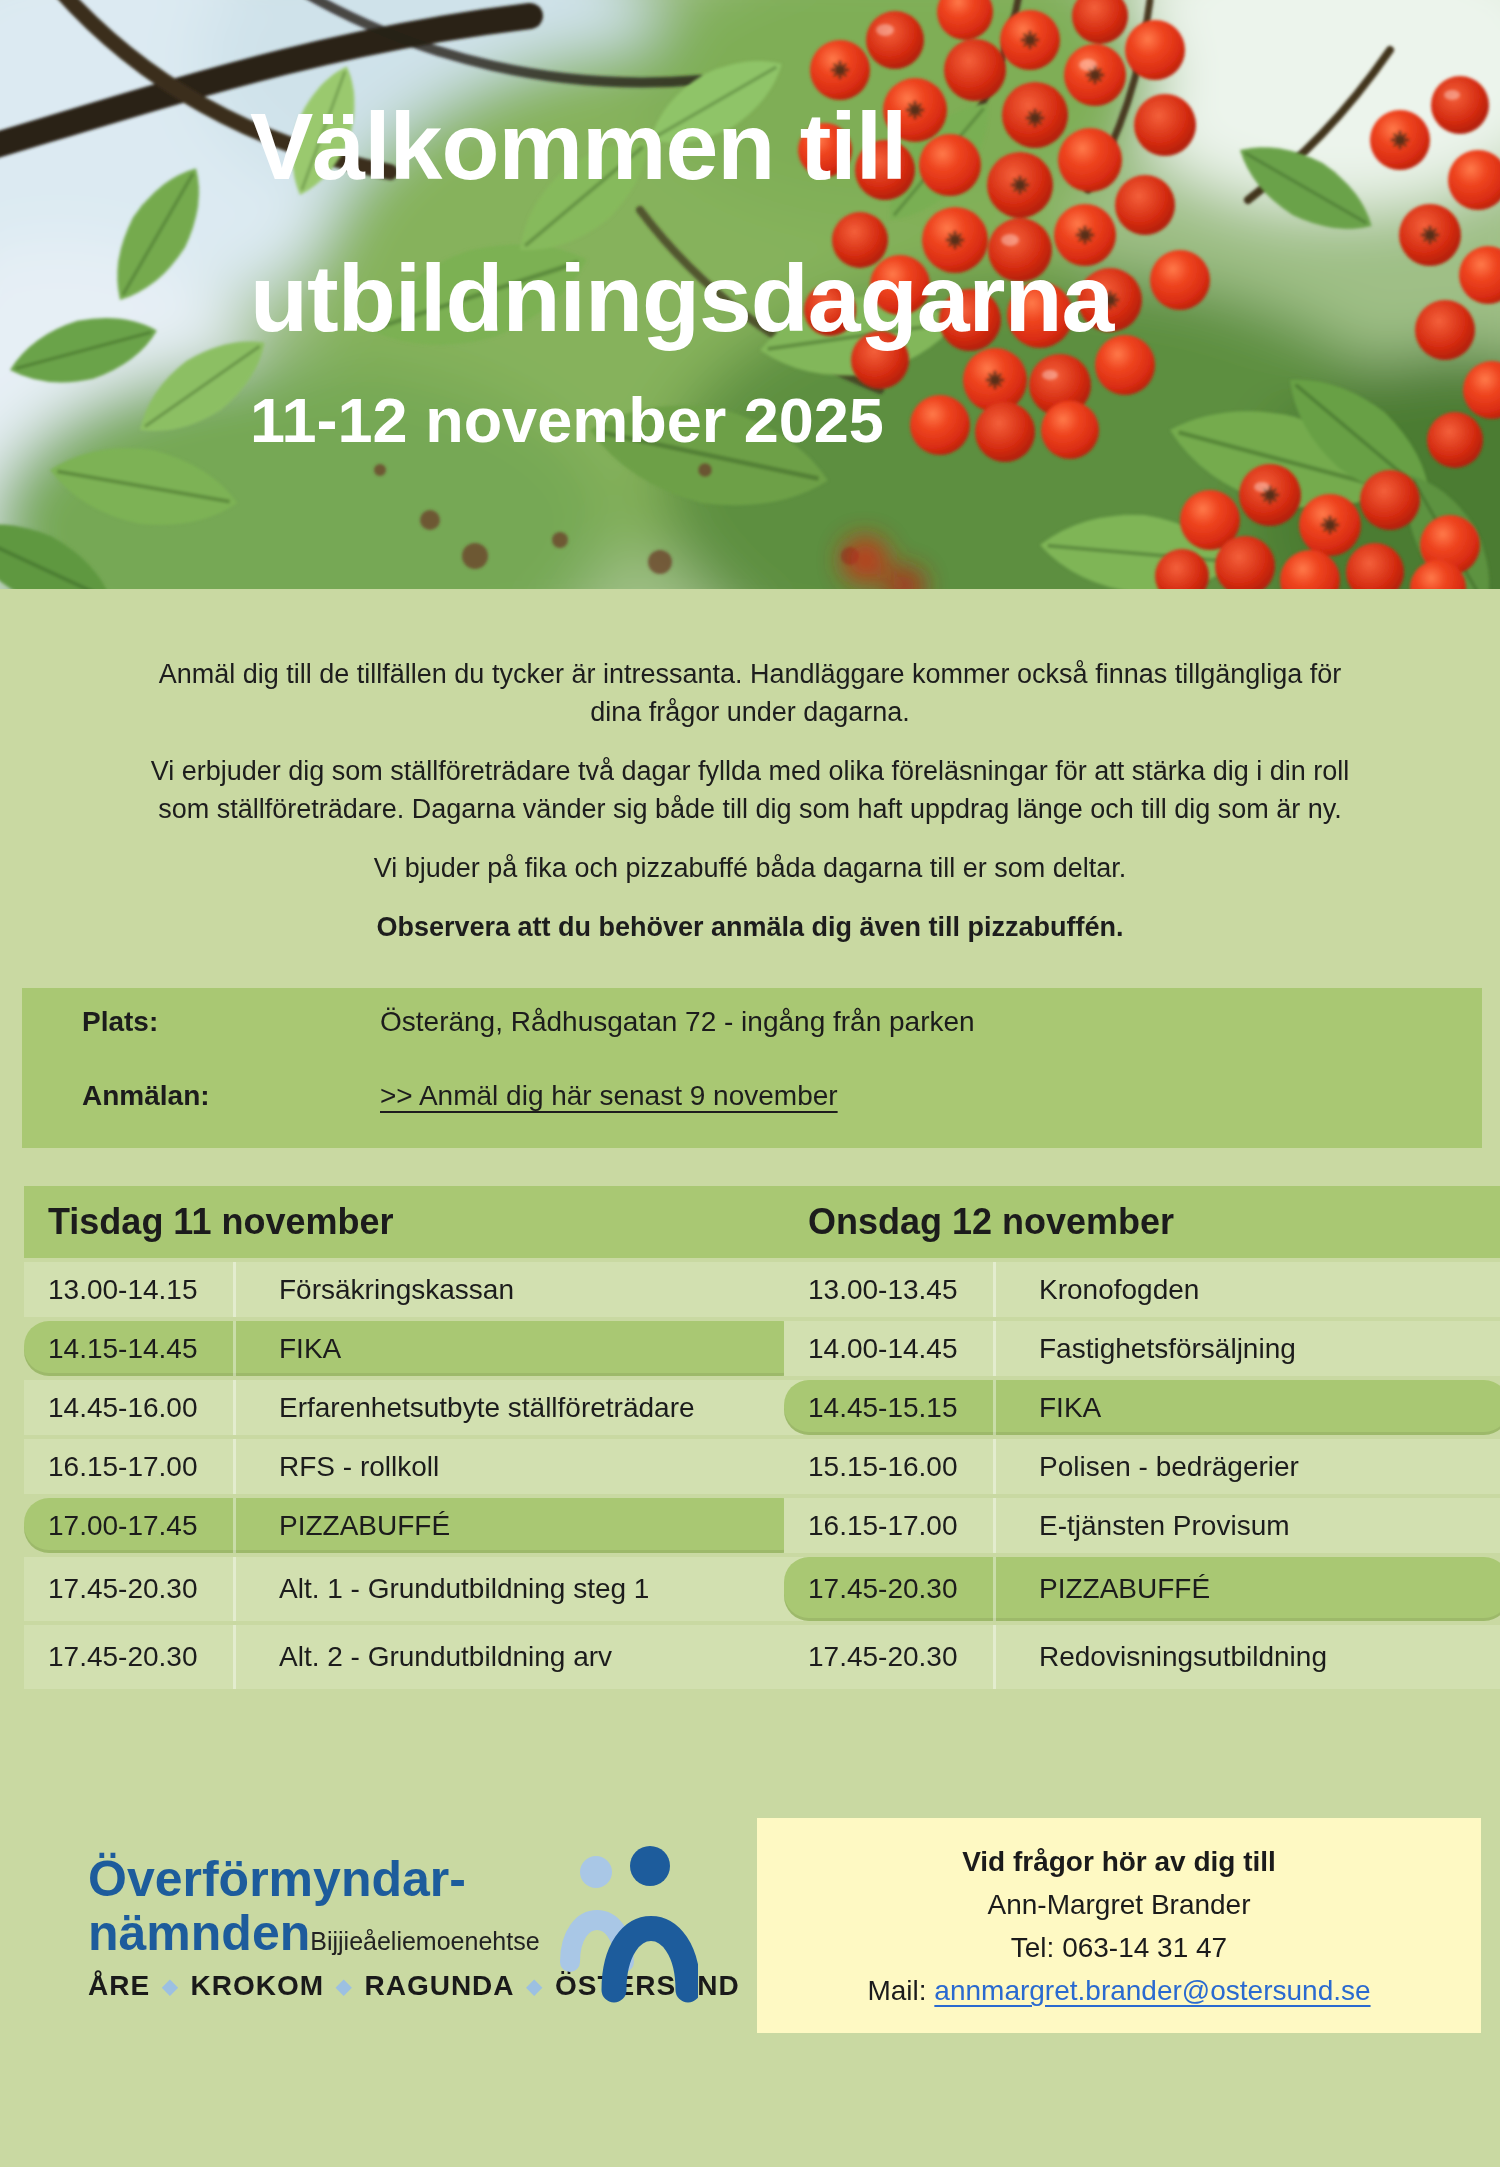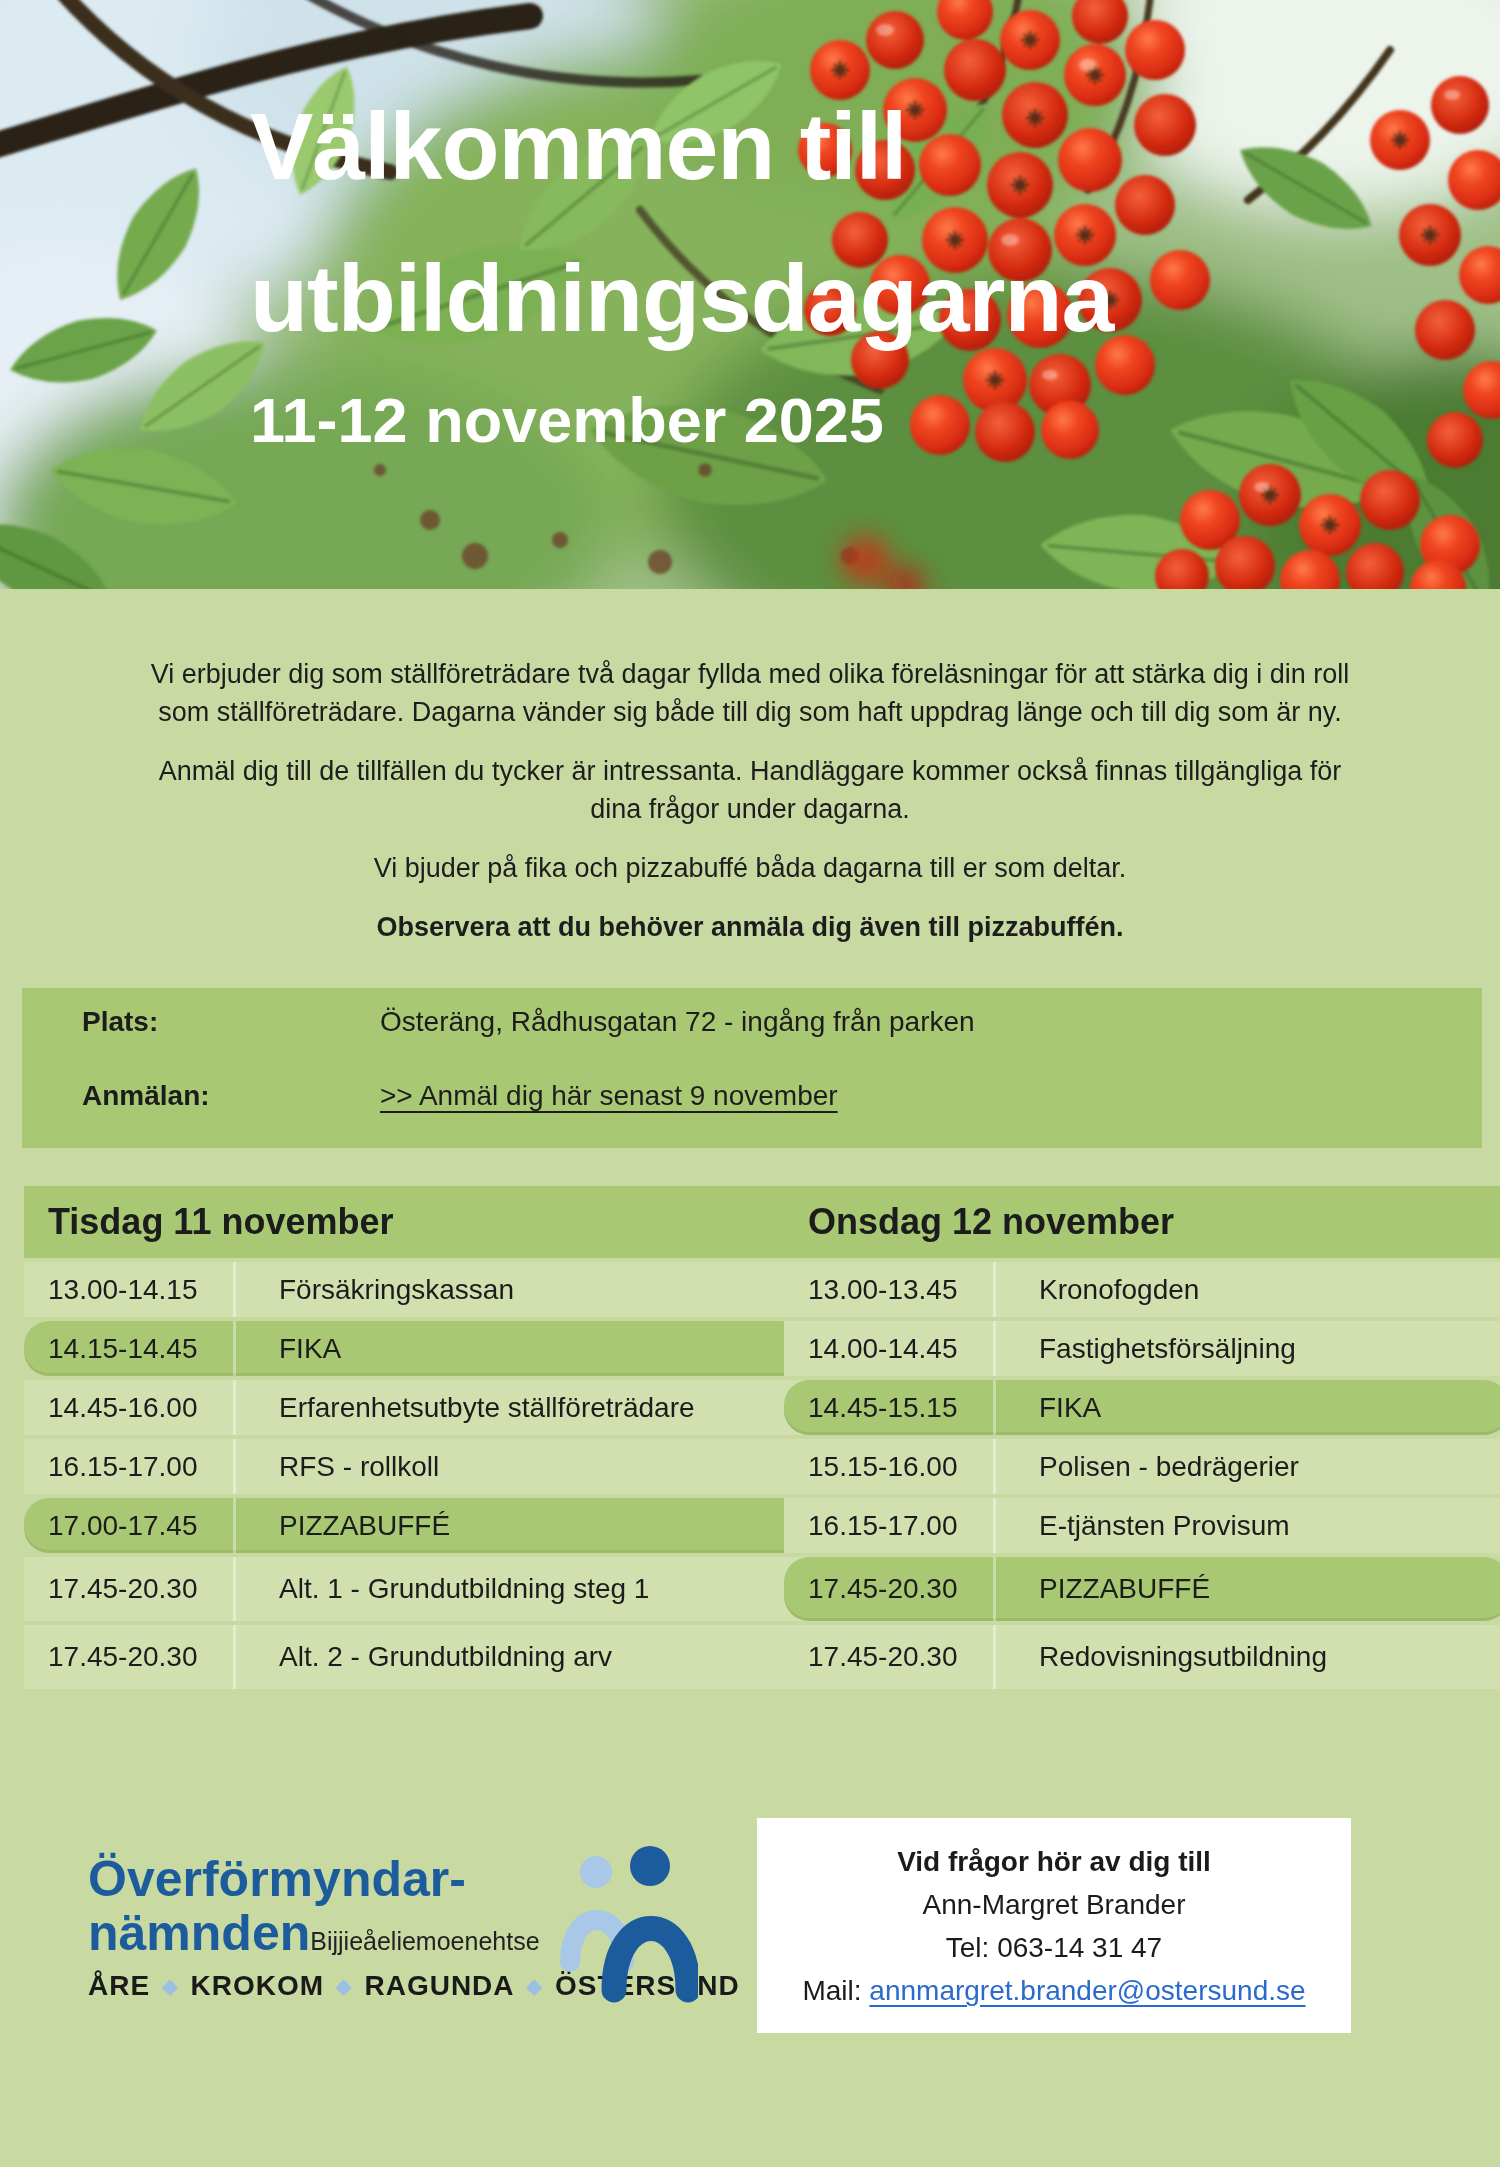--- a/index.html
+++ b/index.html
@@ -40,21 +40,21 @@
 
   
   .logo-text{position:absolute;left:88px;top:1852px;}
   .logo-l1,.logo-l2{font-size:50px;line-height:54px;font-weight:bold;color:#1d5c9c;letter-spacing:0px;}
   .logo-l2-row{display:flex;align-items:baseline;}
   .logo-sub{font-size:25px;color:#222;font-weight:normal;}
   .logo-muni{margin-top:10px;font-size:28px;font-weight:bold;color:#1a1a1a;letter-spacing:1px;display:flex;align-items:center;white-space:nowrap;}
   .muni-dot{color:#9cc0e2;font-size:20px;margin:0 12px;}
   .logo-mark{position:absolute;left:558px;top:1842px;}
 
-  .contact-box{position:absolute;left:757px;top:1818px;width:594px;height:215px;background:#ffffff;box-sizing:border-box;padding-top:22px;text-align:center;font-size:28px;line-height:43px;color:#1b1b1b;}
+  .contact-box{position:absolute;left:757px;top:1818px;width:724px;height:215px;background:#fef9c3;box-sizing:border-box;padding-top:22px;text-align:center;font-size:28px;line-height:43px;color:#1b1b1b;}
   .contact-heading{font-weight:bold;}
   .mail-link{color:#2a6ad0;text-decoration:underline;text-underline-offset:5px;text-decoration-thickness:2px;}
 </style>
 </head>
 <body>
 
 <div class="page">
 
   <div class="photo">
     <svg width="1500" height="589" viewBox="0 0 1500 589" xmlns="http://www.w3.org/2000/svg">
@@ -233,22 +233,22 @@
     </svg>
 
     <div class="photo-title">
       <div class="tline">Välkommen till</div>
       <div class="tline">utbildningsdagarna</div>
     </div>
     <div class="photo-date">11-12 november 2025</div>
   </div>
 
   <div class="intro">
+    <p>Anmäl dig till de tillfällen du tycker är intressanta. Handläggare kommer också finnas tillgängliga för<br>dina frågor under dagarna.</p>
     <p>Vi erbjuder dig som ställföreträdare två dagar fyllda med olika föreläsningar för att stärka dig i din roll<br>som ställföreträdare. Dagarna vänder sig både till dig som haft uppdrag länge och till dig som är ny.</p>
-    <p>Anmäl dig till de tillfällen du tycker är intressanta. Handläggare kommer också finnas tillgängliga för<br>dina frågor under dagarna.</p>
     <p>Vi bjuder på fika och pizzabuffé båda dagarna till er som deltar.</p>
     <p class="bold">Observera att du behöver anmäla dig även till pizzabuffén.</p>
   </div>
 
   <div class="info-box">
     <div class="info-row r1">
       <span class="info-label">Plats:</span>
       <span class="info-value">Österäng, Rådhusgatan 72 - ingång från parken</span>
     </div>
     <div class="info-row r2">

